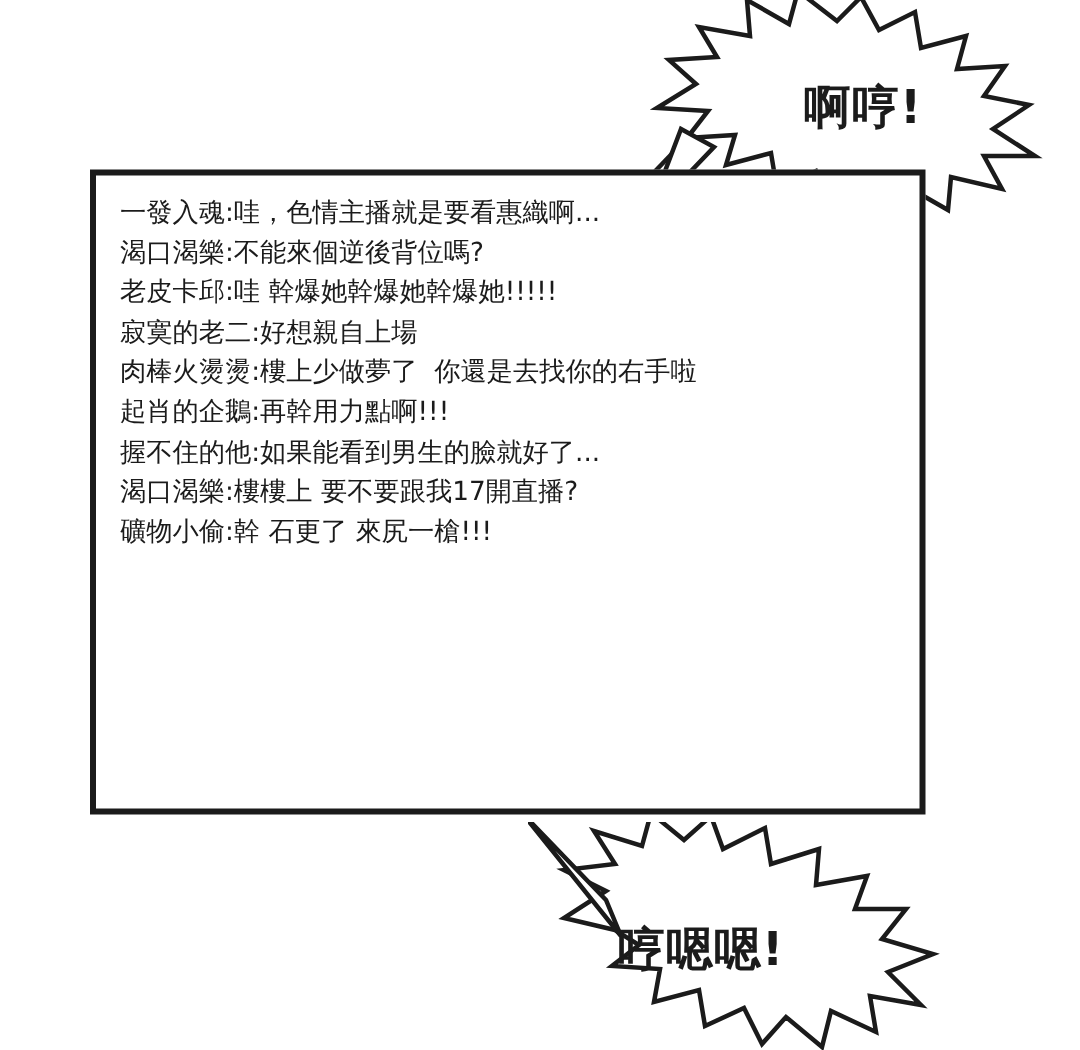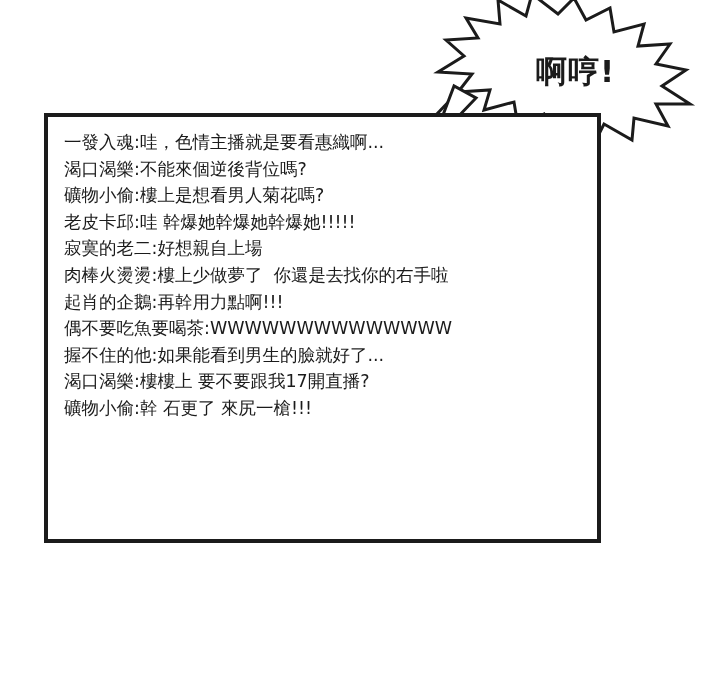--- a/index.html
+++ b/index.html
@@ -64,21 +64,21 @@
   #shout-bottom .shout-text {
     padding-left: 60px;
     padding-top: 18px;
     box-sizing: border-box;
     justify-content: flex-start;
   }
 
   
   #chat-panel {
     position: absolute;
-    left: 44px;
+    left: 60px;
     top: 113px;
     width: 557px;
     height: 430px;
     border: 4px solid #1b1b1b;
     background: #ffffff;
     box-sizing: border-box;
     padding: 12px 14px 8px 16px;
   }
   .chat-line {
     font-size: 17.5px;
@@ -99,25 +99,30 @@
       <polygon points="20,78 46,62 28,46 60,44 48,24 82,30 80,6 108,22 114,0 140,20 156,4 168,26 192,14 196,38 226,30 220,52 252,50 238,70 268,76 244,92 272,110 238,110 250,132 216,124 214,146 186,130 176,150 154,128 136,144 126,120 100,132 96,108 66,116 72,96 40,98 54,80" fill="#ffffff" stroke="#1b1b1b" stroke-width="3" stroke-linejoin="miter"></polygon>
       <polyline points="40,98 -10,150" fill="none" stroke="#1b1b1b" stroke-width="3"></polyline>
       <polygon points="36,92 14,150 58,104" fill="#ffffff" stroke="#1b1b1b" stroke-width="3" stroke-linejoin="miter"></polygon>
     </svg>
     <div class="shout-text">啊哼!</div>
   </div>
 
   <div id="chat-panel">
     <div class="chat-line">一發入魂:哇，色情主播就是要看惠織啊...</div>
     <div class="chat-line">渴口渴樂:不能來個逆後背位嗎?</div>
-    <div class="chat-line">礦物小偷:樓上是想看男人菊花嗎?</div>
     <div class="chat-line">老皮卡邱:哇 幹爆她幹爆她幹爆她!!!!!</div>
     <div class="chat-line">寂寞的老二:好想親自上場</div>
     <div class="chat-line">肉棒火燙燙:樓上少做夢了  你還是去找你的右手啦</div>
     <div class="chat-line">起肖的企鵝:再幹用力點啊!!!</div>
-    <div class="chat-line">偶不要吃魚要喝茶:WWWWWWWWWWWWWW</div>
     <div class="chat-line">握不住的他:如果能看到男生的臉就好了...</div>
     <div class="chat-line">渴口渴樂:樓樓上 要不要跟我17開直播?</div>
     <div class="chat-line">礦物小偷:幹 石更了 來尻一槍!!!</div>
   </div>
 
+  <div class="shout" id="shout-bottom">
+    <svg class="spike-svg" width="368" height="152" viewBox="0 0 368 152">
+      <polygon points="58,72 24,64 52,46 24,32 58,28 44,6 76,16 82,-6 104,12 122,-4 130,18 158,4 162,28 194,18 192,42 226,36 218,58 252,58 236,78 270,88 240,100 262,122 228,116 232,140 202,126 196,150 172,130 156,148 144,124 118,136 114,112 84,120 88,98 56,96 74,82" fill="#ffffff" stroke="#1b1b1b" stroke-width="3" stroke-linejoin="miter"></polygon>
+      <polygon points="52,52 -4,-6 62,76" fill="#ffffff" stroke="#1b1b1b" stroke-width="3" stroke-linejoin="miter"></polygon>
+    </svg>
+    <div class="shout-text">哼嗯嗯!</div>
+  </div>
 
 </div>
 
 </body></html>

